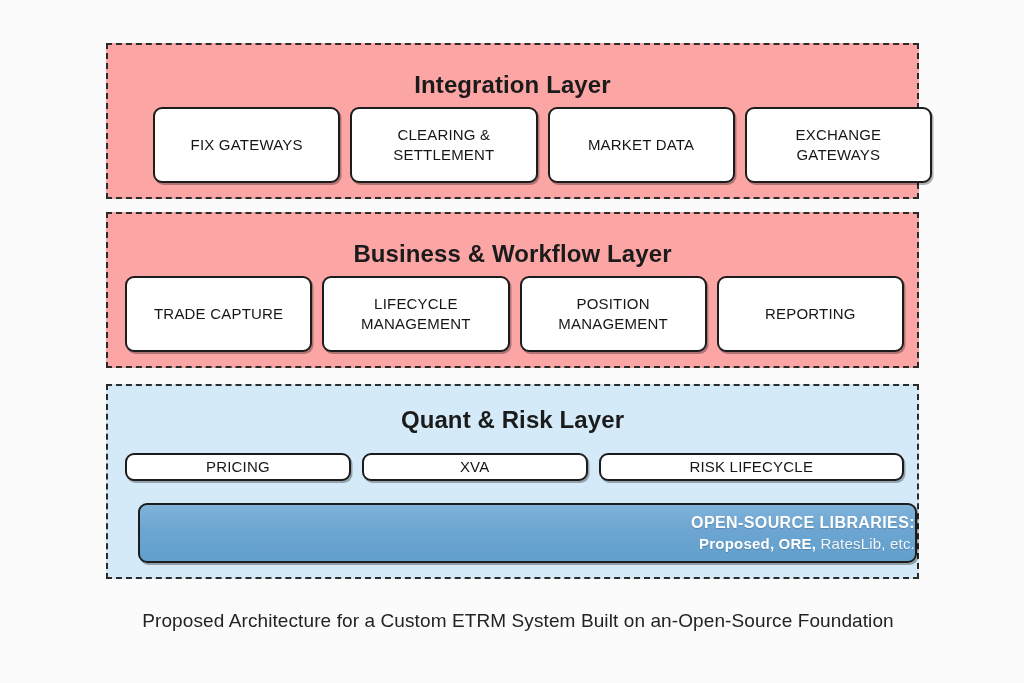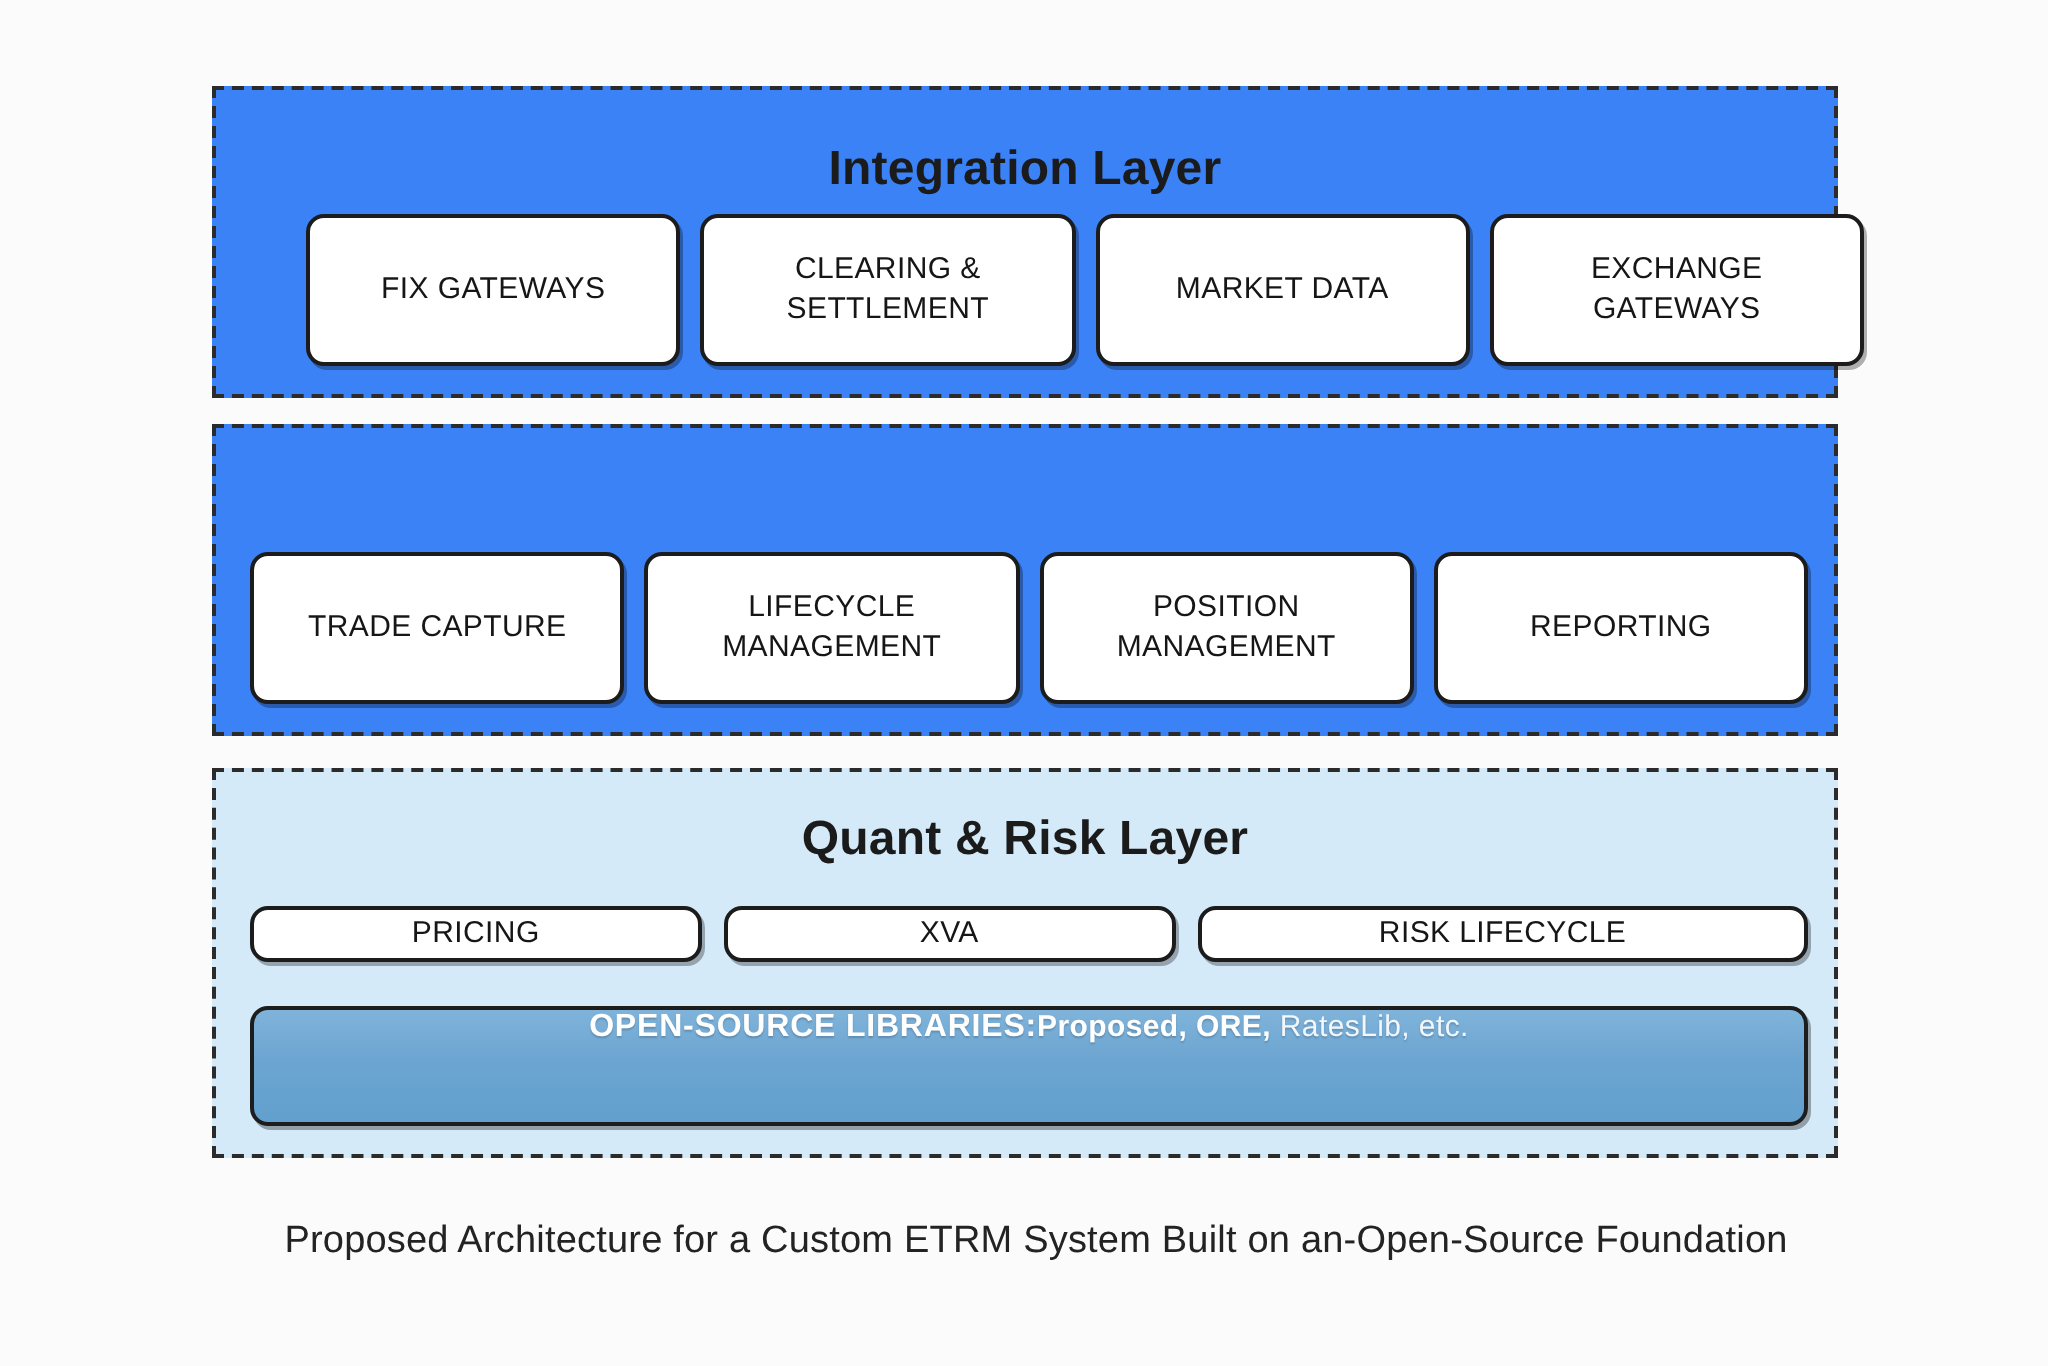--- a/index.html
+++ b/index.html
@@ -22,21 +22,21 @@
     top: 0;
     width: 1024px;
     height: 683px;
   }
 
   
   .layer {
     position: absolute;
     box-sizing: border-box;
     border: 2px dashed #2b2b2b;
-    background: #3b82f6;
+    background: #fca5a5;
   }
   .layer.blue {
     background: #d4eaf8;
     padding-left: 28px;
   }
 
   #layer-integration {
     left: 106px;
     top: 43px;
     width: 813px;
@@ -122,32 +122,32 @@
     height: 52px;
     gap: 11px;
     align-items: center;
   }
   #row-quant .node { flex: 1 1 0; }
   #row-quant .node:nth-child(3) { flex: 1.38 1 0; }
 
   
   #opensource-bar {
     position: absolute;
-    left: 17px;
+    left: 30px;
     top: 117px;
     width: 779px;
     height: 60px;
     box-sizing: border-box;
     border: 2px solid #1d1d1d;
     border-radius: 9px;
     background: linear-gradient(180deg, #7fb3da 0%, #6ca5d1 45%, #62a0ce 100%);
     box-shadow: 1.5px 2px 0px rgba(0,0,0,0.32);
     display: flex;
-    flex-direction: row;
-    align-items: flex-start;
+    flex-direction: column;
+    align-items: flex-end;
     justify-content: center;
     color: #ffffff;
   }
   #opensource-title {
     font-size: 16px;
     font-weight: bold;
     letter-spacing: 0.4px;
     margin-bottom: 3px;
     text-shadow: 0 1px 1px rgba(0,0,0,0.18);
   }
@@ -191,20 +191,21 @@
         <span class="node-label">MARKET DATA</span>
       </div>
       <div class="node">
         <span class="node-label">EXCHANGE
 GATEWAYS</span>
       </div>
     </div>
   </div>
 
   <div class="layer" id="layer-business">
+    <div class="layer-title">Business &amp; Workflow Layer</div>
     <div class="node-row" id="row-business">
       <div class="node">
         <span class="node-label">TRADE CAPTURE</span>
       </div>
       <div class="node">
         <span class="node-label">LIFECYCLE
 MANAGEMENT</span>
       </div>
       <div class="node">
         <span class="node-label">POSITION

